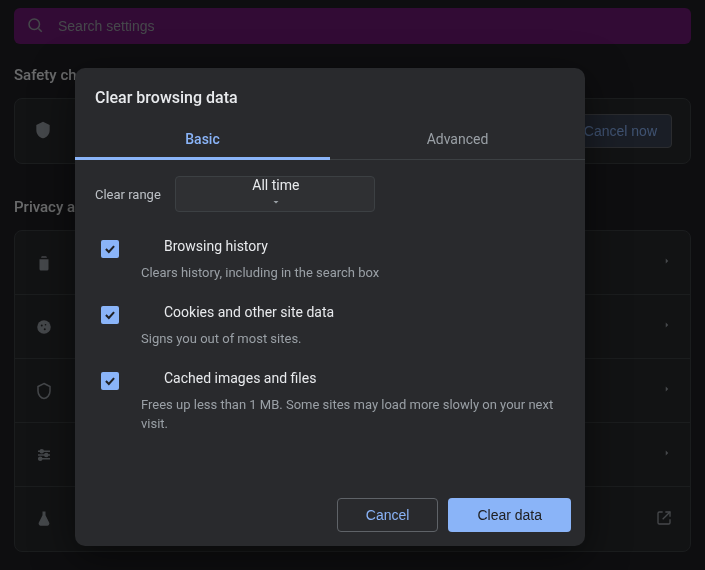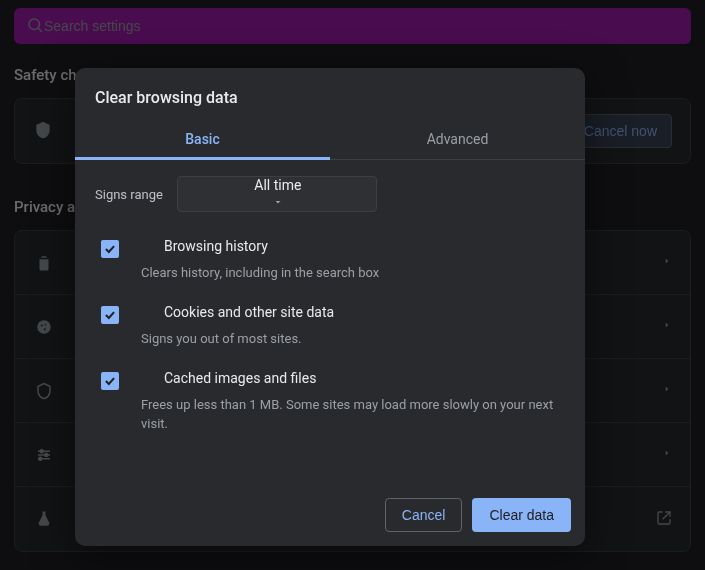--- a/index.html
+++ b/index.html
@@ -18,25 +18,26 @@
     inset: 0;
     background: rgba(0,0,0,0.55);
     z-index: 5;
   }
 
   
   .search-bar {
     position: absolute;
     top: 8px; left: 14px; right: 14px;
     height: 36px;
-    background: #a21caf;
+    background: #701a75;
     border-radius: 6px;
     display: flex;
     align-items: center;
     padding: 0 12px;
+    gap: 14px;
     color: #9aa0a6;
   }
   .search-bar input {
     background: transparent; border: none; outline: none;
     color: #e8eaed; font-size: 14px; flex: 1;
   }
   .search-bar input::placeholder { color: #9aa0a6; }
 
   .section-title {
     position: absolute;
@@ -163,21 +164,21 @@
   .cbd-title { font-size:14px; color:#e8eaed;margin-left:23px; }
   .cbd-sub { font-size:13px; color:#9aa0a6; margin-top:10px; line-height:1.4; max-width: 420px;}
 
   .footer {
     padding: 10px 14px 14px 0;
     display:flex; justify-content:flex-end; gap:10px;
   }
   .btn {
     font-size:14px;
     border-radius:4px;
-    padding:8px 16px;
+    padding:8px 28px;
     cursor:pointer;
     border:1px solid transparent;
   }
   .btn-cancel {
     background:transparent;
     border:1px solid #5f6368;
     color:#8ab4f8;
   }
   .btn-primary {
     background:#8ab4f8;
@@ -294,21 +295,21 @@
 <div class="dialog">
   <div class="dlg-title">Clear browsing data</div>
 
   <div class="tabs">
     <div class="tab active">Basic</div>
     <div class="tab">Advanced</div>
   </div>
 
   <div class="body">
     <div class="time-row">
-      <span class="time-label">Signs range</span>
+      <span class="time-label">Clear range</span>
       <div class="select">
         <span>All time</span>
         <span>
           <svg width="12" height="12" viewBox="0 0 24 24" fill="#9aa0a6">
               <path d="M7 10l5 5 5-5z"></path>
             </svg>
         </span>
       </div>
     </div>
 

